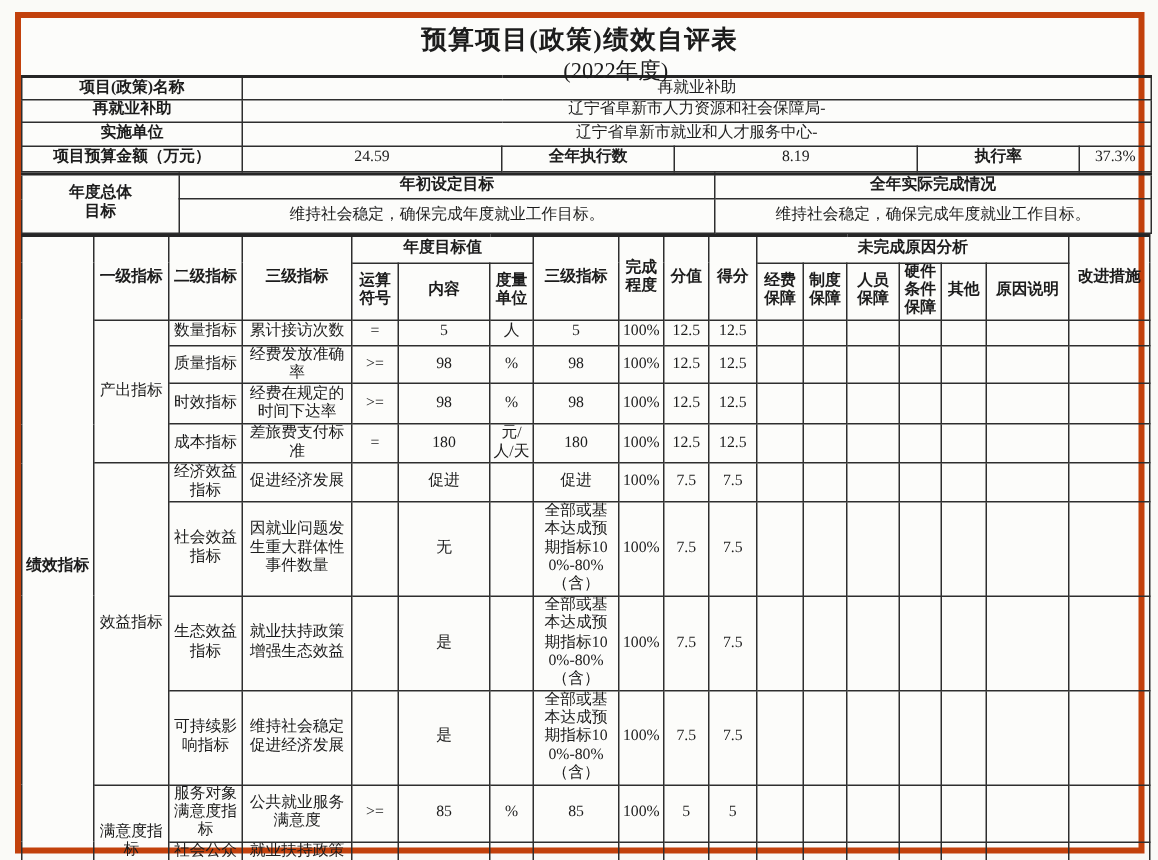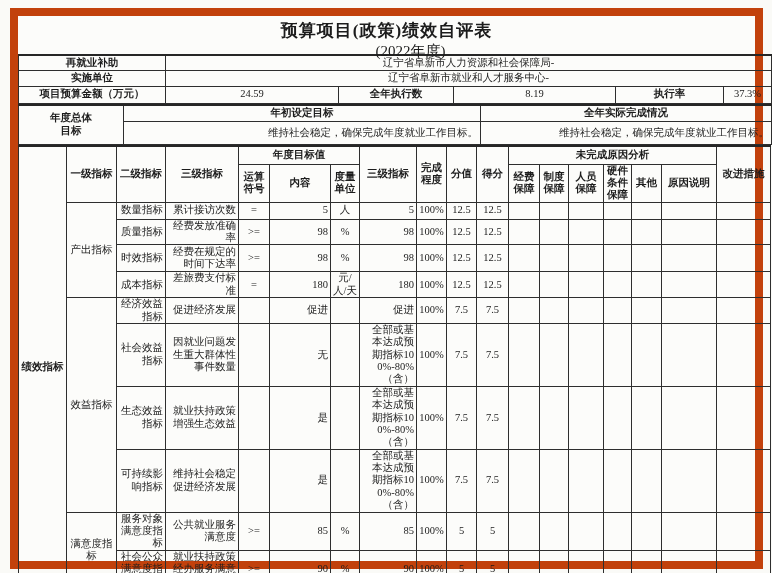--- a/index.html
+++ b/index.html
@@ -1,29 +1,29 @@
 <!DOCTYPE html>
 <html><head>
 <meta charset="utf-8">
 <style>
   * { margin: 0; padding: 0; box-sizing: border-box; }
   html, body { width: 772px; height: 573px; background: #fafaf7; overflow: hidden; }
   body { font-family: "Liberation Serif", "DejaVu Serif", serif; color: #1c1c1c; }
   .sheet {
     position: absolute; left: 10px; top: 8px; width: 753px; height: 561px;
-    border: 8px solid #c2410c; background: #fcfcfa;
+    border: 4px solid #c2410c; background: #fcfcfa;
   }
   .title-block { height: 38px; text-align: center; padding-top: 3px; }
   .title { font-size: 17px; font-weight: bold; letter-spacing: 1px; }
   .subtitle { font-size: 15px; margin-top: 0px; margin-left: 48px; }
   table { border-collapse: collapse; table-layout: fixed; width: 100%; border-top: 2px solid #262626; }
   td { border: 1px solid #2e2e2e; font-size: 10.5px; text-align: center; vertical-align: middle;
        padding: 0 2px; line-height: 1.18; overflow: hidden; }
   .hdr { font-weight: bold; font-size: 10.5px; }
-  .left { text-align: right; }
+  .left { text-align: center; }
   .h15 { height: 15px; } .h16 { height: 16px; } .h17 { height: 17px; }
   .h18 { height: 18px; } .h23 { height: 23px; }
   .h25 { height: 25px; } .h27 { height: 27px; } .h34 { height: 34px; }
   .h35 { height: 35px; } .h50 { height: 50px; } .h54 { height: 54px; } .h56 { height: 56px; }
   .goal-label-inner { width: 52px; margin: 0 auto; }
   .wrap { word-break: break-all; }
 </style>
 </head>
 <body>
 
@@ -37,20 +37,24 @@
   <table>
     <colgroup>
       <col style="width:147px">
         <col style="width:173px">
         <col style="width:115px">
       <col style="width:162px">
         <col style="width:108px">
         <col style="width:48px">
     </colgroup>
     <tbody>
+        <tr class="h15">
+      <td class="hdr">项目(政策)名称</td>
+      <td colspan="5">再就业补助</td>
+    </tr>
     <tr class="h15">
       <td class="hdr">再就业补助</td>
       <td colspan="5">辽宁省阜新市人力资源和社会保障局-</td>
     </tr>
     <tr class="h16">
       <td class="hdr">实施单位</td>
       <td colspan="5">辽宁省阜新市就业和人才服务中心-</td>
     </tr>
     <tr class="h17">
       <td class="hdr">项目预算金额（万元）</td>

